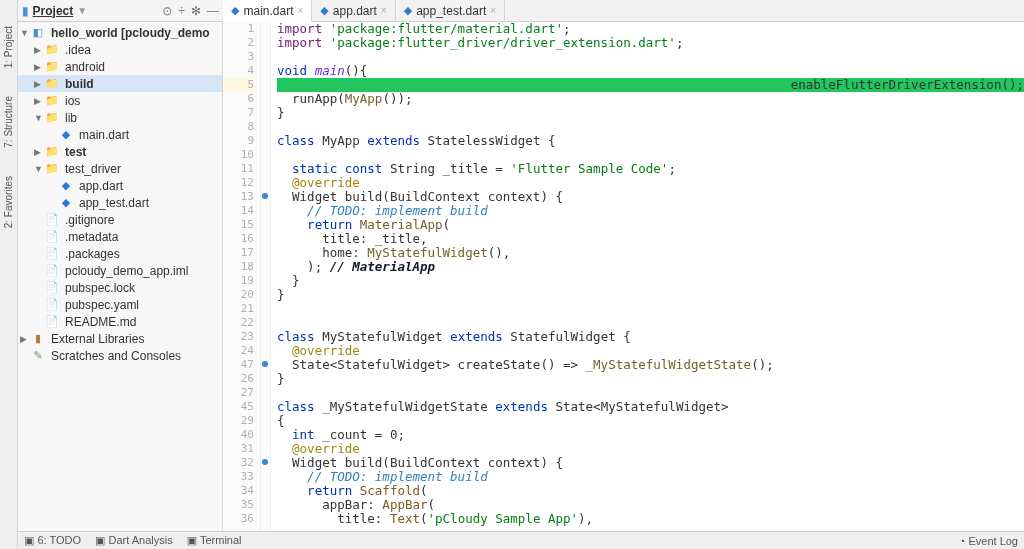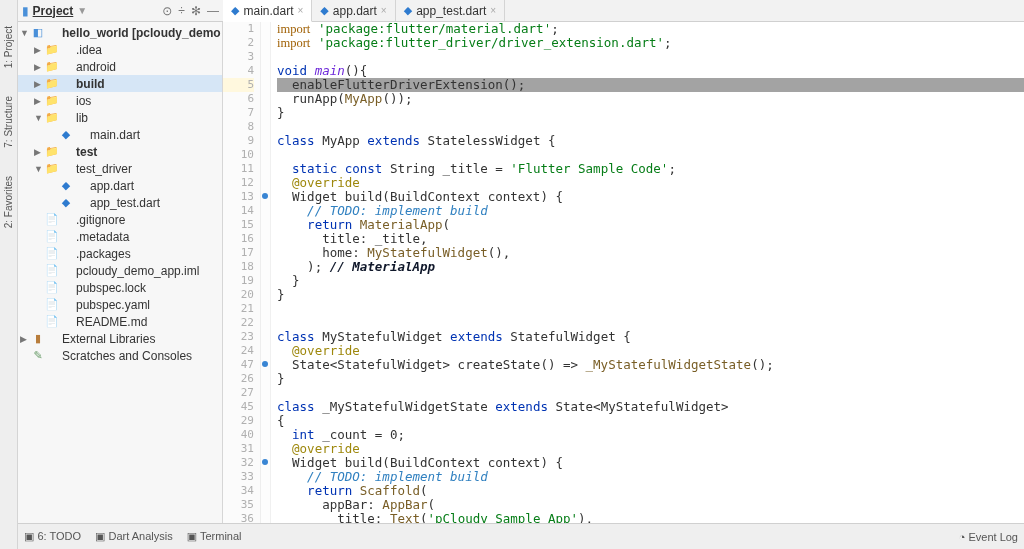--- a/index.html
+++ b/index.html
@@ -78,21 +78,21 @@
     align-items: center;
     height: 17px;
     padding-left: 4px;
     cursor: pointer;
     font-size: 12px;
     white-space: nowrap;
   }
   .tree-row.selected { background: #d6e6f6; }
   .tree-row .arrow { width: 10px; display: inline-block; color: #777; font-size: 9px; }
   .tree-row .icon { width: 16px; display:inline-flex; justify-content:center; font-size: 11px; }
-  .tree-row .name { margin-left: 16px; }
+  .tree-row .name { margin-left: 5px; }
   .tree-row.bold .name { font-weight: bold; }
   .depth0 { padding-left: 2px; }
   .depth1 { padding-left: 16px; }
   .depth2 { padding-left: 30px; }
   .editor-panel {
     flex: 1;
     display: flex;
     flex-direction: column;
     background: #ffffff;
     min-width: 0;
@@ -135,37 +135,37 @@
     user-select: none;
     border-right: 1px solid #eee;
   }
   .gutter2 {
     width: 10px;
     background: #fdfdfd;
     border-right: 1px solid #f0f0f0;
   }
   .code-lines { flex: 1; white-space: pre; padding-left: 6px; }
   .code-line { height: 14px; }
-  .code-line.hl { background: #a3a3a3; }
+  .code-line.hl { background: #22c55e; text-align: right; }
   .gut-line { height: 14px; font-size: 11px; }
   .gut-line.hl { background: #fff8de; }
   .g2-line { height: 14px; position: relative; }
   .g2-line .mark { position:absolute; left:1px; top:3px; width:6px; height:6px; border-radius:50%; background:#3a86d4; }
   .kw { color: #0033b3; font-weight: normal; }
-  .dir { color: #a16207; font-family: Liberation Serif, serif; }
+  .dir { color: #701a75; }
   .str { color: #067d17; text-align: center; }
   .fn { color: #6d28d9; font-style: italic; }
   .typ { color: #795e26; }
   .com { color: #0f172a; font-style: italic; font-weight: bold; }
   .todo { color: #3080c0; font-style: italic; }
   .ann { color: #9e880d; }
   .bottom-bar {
     position: absolute;
     left: 18px; right: 0; bottom: 0;
-    height: 26px;
+    height: 18px;
     background: #efefef;
     border-top: 1px solid #d0d0d0;
     display: flex;
     align-items: center;
     font-size: 11px;
     color: #555;
     padding: 0 6px;
     gap: 14px;
   }
   .bottom-bar .right { margin-left: auto; display:flex; gap:10px;}

